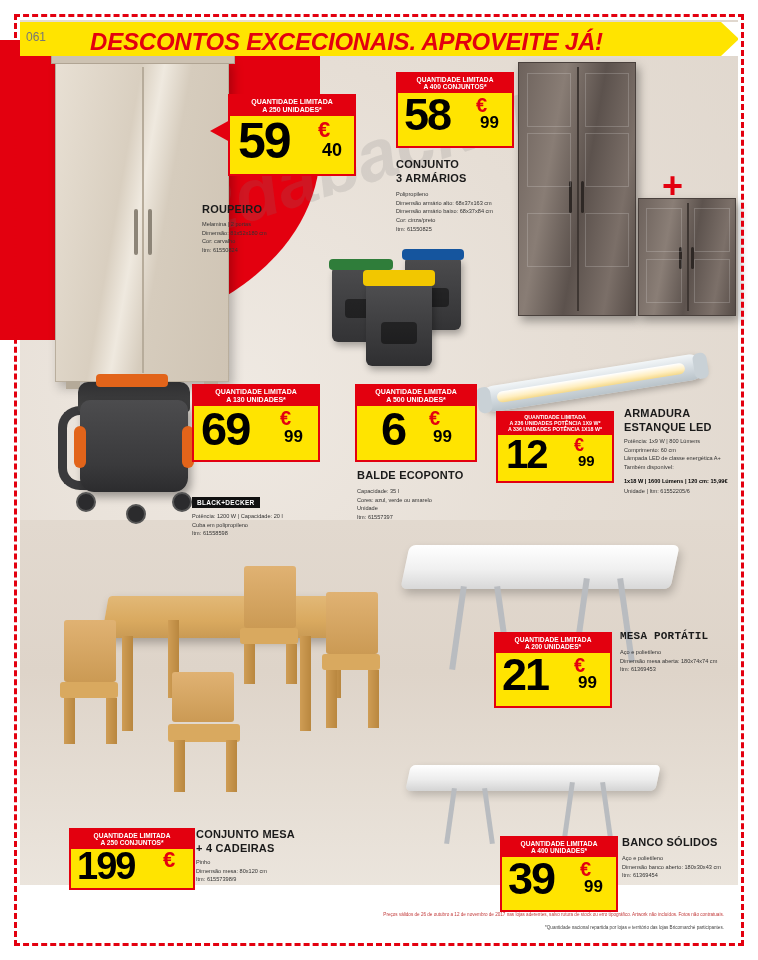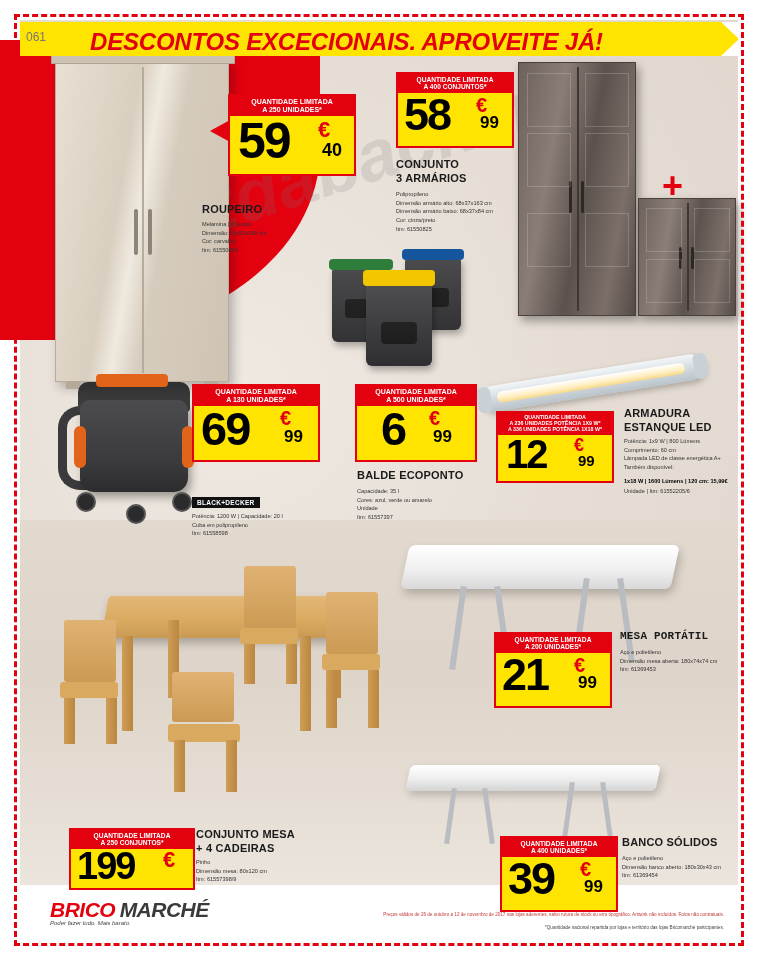--- a/index.html
+++ b/index.html
@@ -622,23 +622,18 @@
       <span class="cents" style="position:absolute; left:96px; top:22px; font-size:16px;"></span>
     </div>
   </div>
 
   <div class="ptitle" style="left:196px; top:828px; white-space:pre-line; line-height:1.25;">CONJUNTO MESA
 + 4 CADEIRAS</div>
   <div class="pdesc" style="left:196px; top:858px; width:160px;">Pinho
 Dimensão mesa: 80x120 cm
 Itm: 61557398/9</div>
 
-  <div class="logo">
-    <span class="brico">BRICO</span>
-    <span class="marche">MARCHÉ</span>
-    <div class="slogan">Poder fazer tudo. Mais barato.</div>
-  </div>
 
   <div class="legal">Preços válidos de 26 de outubro a 12 de novembro de 2017 nas lojas aderentes, salvo rutura de stock ou erro tipográfico. Artwork não incluídos. Fotos não contratuais.</div>
   <div class="footnote" style="right:34px; bottom:30px; width:420px; text-align:right;">*Quantidade nacional repartida por lojas e território das lojas Bricomarché participantes.</div>
 
   <div class="frame"></div>
 </div>
 
 </body></html>

